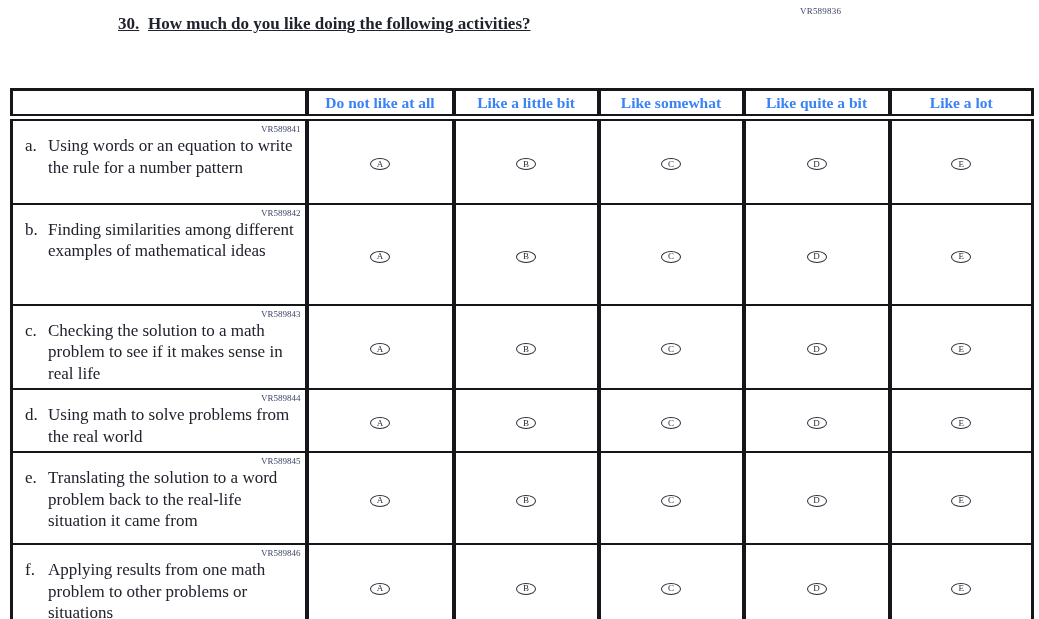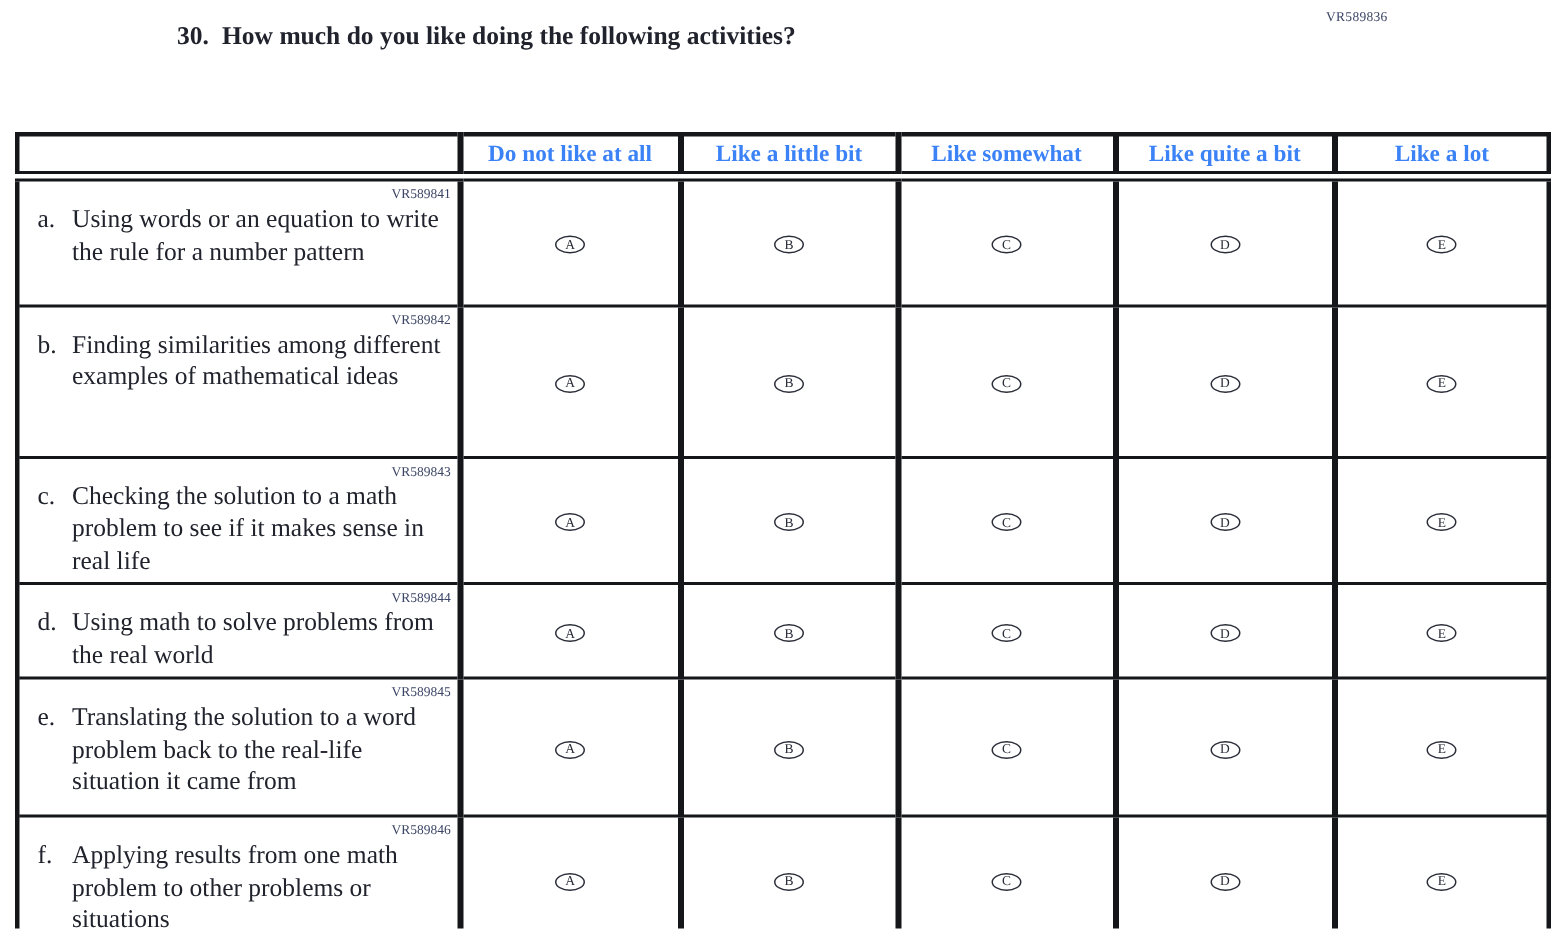--- a/index.html
+++ b/index.html
@@ -9,34 +9,35 @@
     width: 1039px;
     height: 619px;
     overflow: hidden;
     font-family: "Liberation Serif", "DejaVu Serif", serif;
     color: #20222c;
   }
 
   
   .vr-top {
     position: absolute;
-    left: 884px;
+    left: 800px;
     top: 6px;
     font-size: 9px;
     letter-spacing: 0.2px;
     color: #3c4566;
   }
 
   
   .question-block {
     position: absolute;
     left: 118px;
     top: 13px;
     font-size: 17px;
     line-height: 21px;
+    text-decoration: underline;
   }
   .q-line1 { display: flex; }
   .q-number { font-weight: bold; width: 30px; flex: 0 0 30px; }
   .q-title { font-weight: bold; }
   .q-line2 { margin-left: 30px; margin-top: 9px; }
   .q-line2 .bold { font-weight: bold; }
 
   
   table.matrix {
     position: absolute;

